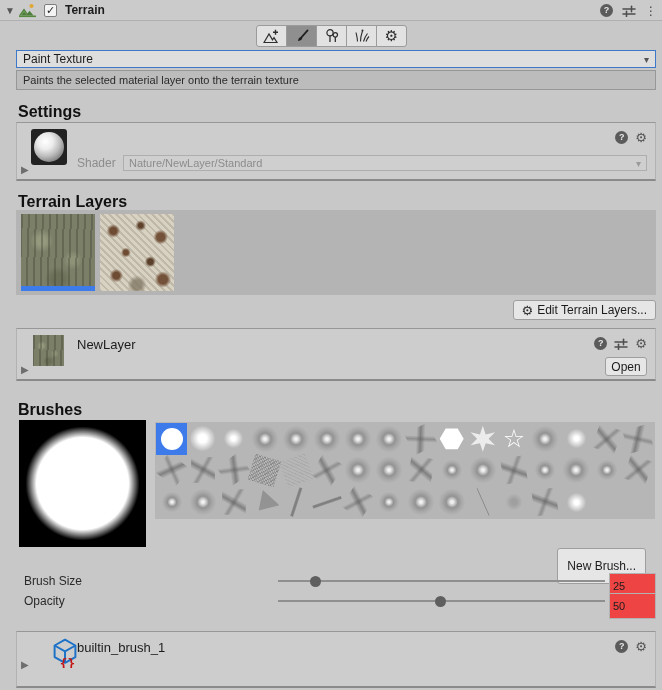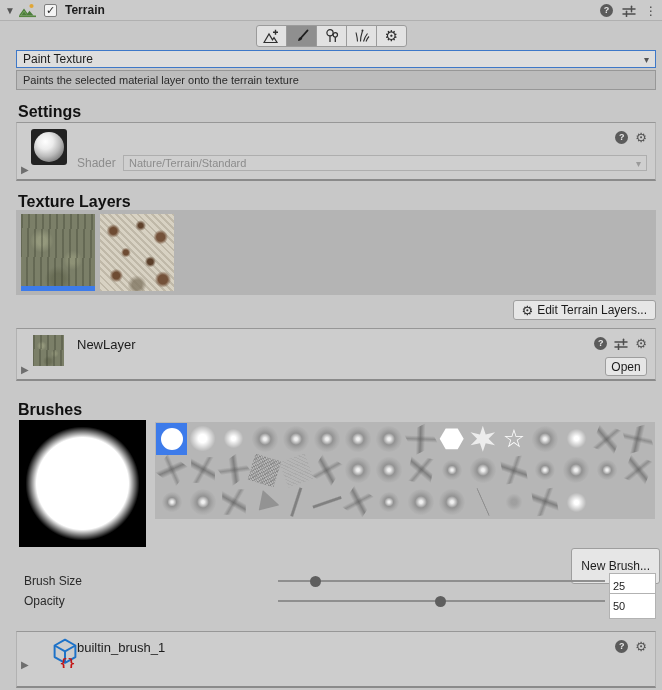--- a/index.html
+++ b/index.html
@@ -84,21 +84,21 @@
       radial-gradient(circle at 85% 85%, #74523a 0 5%, transparent 9%),
       radial-gradient(circle at 50% 92%, rgba(130,120,100,.8) 0 6%, transparent 12%),
       repeating-linear-gradient(45deg, rgba(120,110,90,.25) 0 2px, rgba(0,0,0,0) 2px 5px); }
 
   .std-btn { background:#e6e6e6; border:1px solid #9e9e9e; border-radius:3px; font-size:12px; color:#1c1c1c;
              display:inline-flex; align-items:center; justify-content:center; cursor:pointer;
              font-family:"Liberation Sans","DejaVu Sans",sans-serif; }
   .edit-layers-btn { position:absolute; right:6px; top:300px; height:20px; padding:0 8px; gap:4px; }
   .edit-layers-btn .gear-glyph { color:#2e2e2e; font-size:13px; }
   .open-btn { position:absolute; right:8px; top:28px; width:42px; height:19px; }
-  .new-brush-btn { position:absolute; right:2px; top:548px; height:36px; padding:0 9px; }
+  .new-brush-btn { position:absolute; right:16px; top:548px; height:36px; padding:0 9px; }
 
   .newlayer-thumb { position:absolute; left:16px; top:6px; width:31px; height:31px; }
 
   
   .brush-preview { position:absolute; left:19px; top:420px; width:127px; height:127px; background:#000; }
   .brush-preview-circle { position:absolute; inset:0;
       background:radial-gradient(circle 57px at 50% 50%, #ffffff 0 46px, rgba(255,255,255,0) 57px); }
   .brush-grid { position:absolute; left:155px; top:422px; width:500px; height:97px; background:#b6b6b6;
                 display:grid; grid-template-columns:repeat(16,1fr); grid-template-rows:repeat(3,1fr);
                 padding:1px; }
@@ -132,21 +132,21 @@
       background:linear-gradient(0deg,transparent 40%,rgba(84,84,84,.55) 47% 56%,transparent 63%); }
   .k-line { background:linear-gradient(0deg,transparent 46%,rgba(110,110,110,.5) 49% 52%,transparent 55%); }
   .k-faint-dot { width:20px; height:20px; background:radial-gradient(circle,rgba(118,118,118,.35) 0 20%,transparent 60%); }
 
   
   .slider-row { position:absolute; left:0; width:662px; height:18px; }
   .slider-label { position:absolute; left:24px; top:2px; font-size:12px; color:#2a2a2a; }
   .slider-track { position:absolute; left:278px; top:8px; width:327px; height:2px; background:#8f8f8f; }
   .slider-handle { position:absolute; top:-4px; width:11px; height:11px; border-radius:50%; background:#5f5f5f;
                    transform:translateX(-5px); cursor:pointer; }
-  .value-field { position:absolute; left:609px; top:1px; width:47px; height:16px; background:#ffffff;
+  .value-field { position:absolute; left:609px; top:1px; width:47px; height:16px; background:#ef4444;
                  border:1px solid #b2b2b2; font-size:11px; color:#1c1c1c; padding:12px 3px;
                  font-family:"Liberation Sans","DejaVu Sans",sans-serif; }
 
   .builtin-bar { position:absolute; left:16px; top:612px; width:641px; height:16px; background:#b9b9b9;
                  border:1px solid #989898; display:flex; align-items:center; padding:0 5px;
                  font-size:11px; color:#333; }
 
   .cube-ic { position:absolute; left:34px; top:6px; width:28px; height:30px; }
 </style>
 </head>
@@ -226,28 +226,28 @@
     <span class="sphere-swatch">
         <span class="sphere"></span>
       </span>
     <span class="box-icons">
       <span class="help-badge">?</span>
       <span class="gear-glyph">⚙</span>
     </span>
     <div class="shader-row">
       <span class="shader-label">Shader</span>
       <span class="shader-dd">
-        <span>Nature/Terrain/Standard</span>
+        <span>Nature/NewLayer/Standard</span>
         <span class="dd-arrow">▾</span>
       </span>
     </div>
     <span class="foldout-closed">▶</span>
   </div>
 
-  <div class="section-heading" style="top:193px">Texture Layers</div>
+  <div class="section-heading" style="top:193px">Terrain Layers</div>
   <div class="layers-grid" id="layersGrid">
       <div class="layer-thumb tex-grass">
         <span class="layer-sel-bar"></span>
       </div>
       <div class="layer-thumb tex-rock"></div>
     </div>
   <button class="std-btn edit-layers-btn">
     <span class="gear-glyph">⚙</span>
     <span>Edit Terrain Layers...</span>
   </button>

